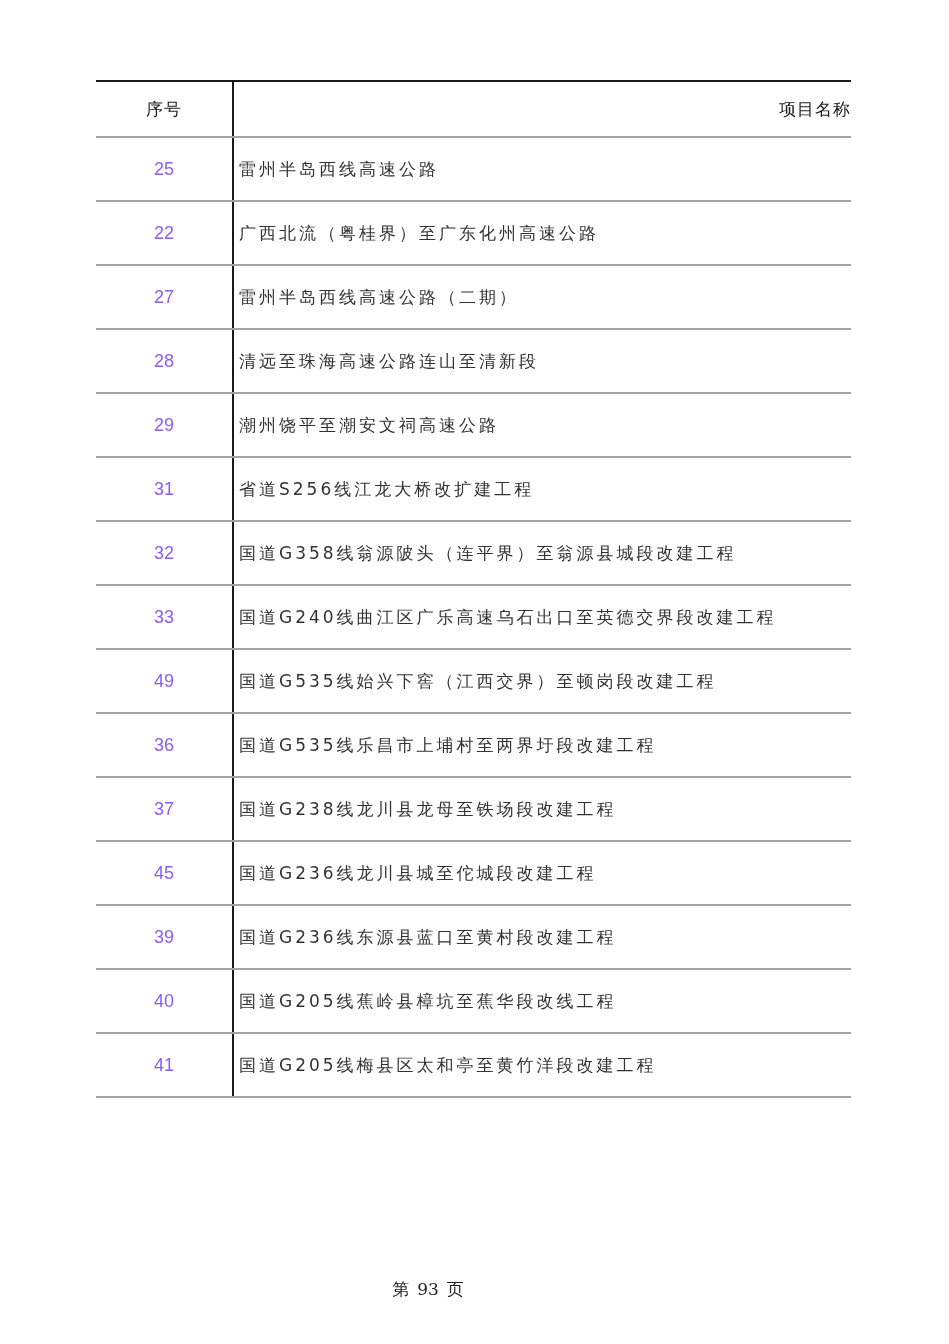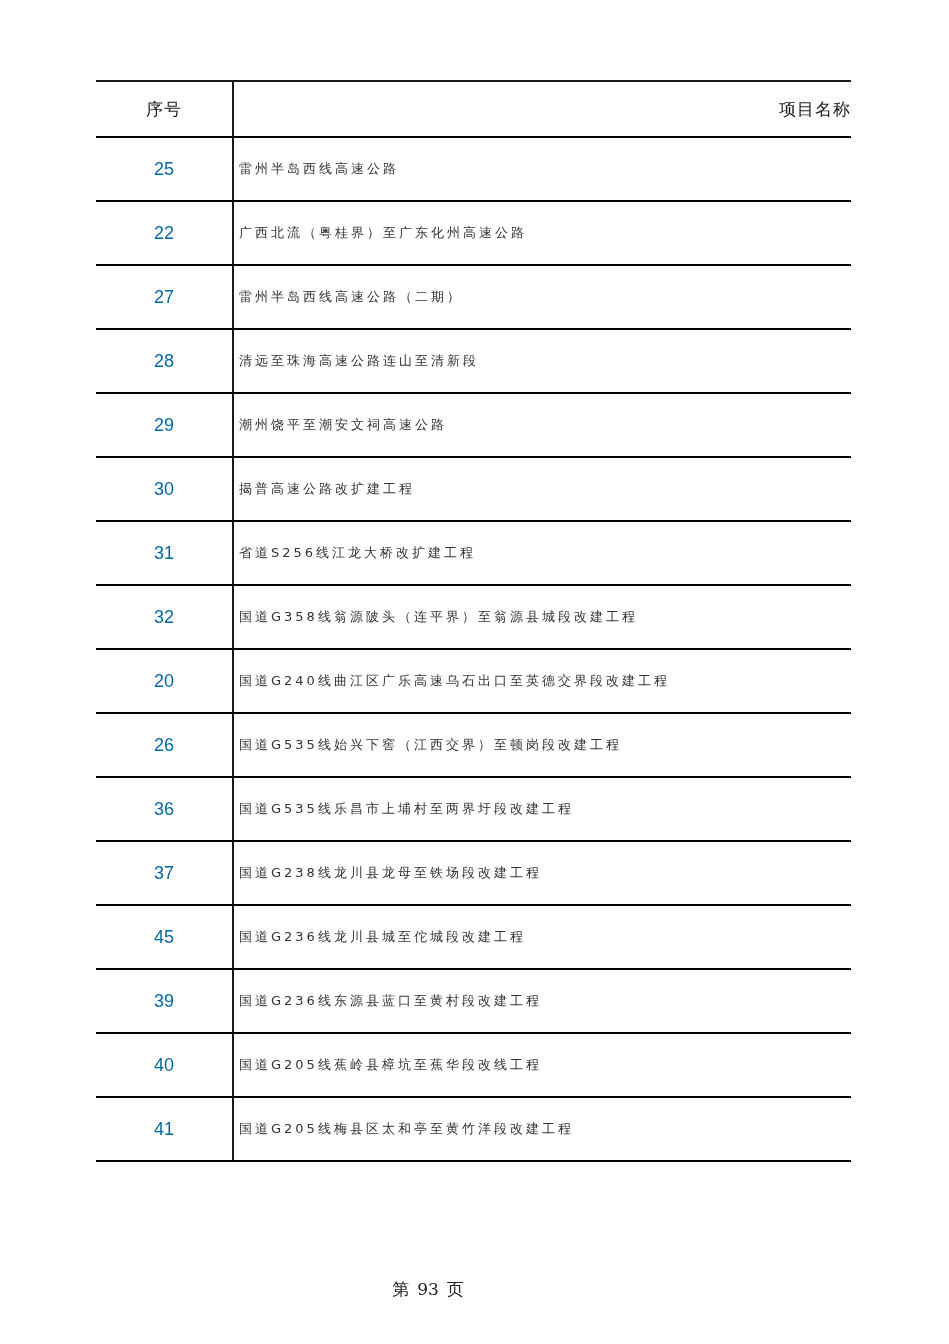--- a/index.html
+++ b/index.html
@@ -21,21 +21,21 @@
       top: 80px;
       width: 755px;
       border-collapse: collapse;
       table-layout: fixed;
     }
     .page-table col.col-num { width: 137px; }
     .page-table col.col-name { width: 618px; }
     .page-table th,
     .page-table td {
       border-top: 2px solid #1a1a1a;
-      border-bottom: 2px solid #000000;
+      border-bottom: 2px solid #a3a3a3;
       padding: 0;
       vertical-align: middle;
     }
     .page-table th.cell-num,
     .page-table td.cell-num {
       border-right: 2px solid #1a1a1a;
       text-align: center;
     }
     .page-table thead th {
       height: 54px;
@@ -46,25 +46,25 @@
     }
     .page-table thead th.cell-name {
       text-align: right;
     }
     .page-table tbody td {
       height: 62px;
     }
     .page-table tbody td.cell-num {
       font-family: "Liberation Sans", sans-serif;
       font-size: 18px;
-      color: #0369a1;
+      color: #8b5cf6;
     }
     .page-table tbody td.cell-name {
       padding-left: 5px;
-      font-size: 13px;
+      font-size: 17px;
       color: #333333;
       letter-spacing: 3px;
       white-space: nowrap;
     }
     .page-footer {
       position: absolute;
       left: 0;
       width: 856px;
       top: 1278px;
       text-align: center;
@@ -103,37 +103,33 @@
       </tr>
       <tr>
         <td class="cell-num">28</td>
         <td class="cell-name">清远至珠海高速公路连山至清新段</td>
       </tr>
       <tr>
         <td class="cell-num">29</td>
         <td class="cell-name">潮州饶平至潮安文祠高速公路</td>
       </tr>
       <tr>
-        <td class="cell-num">30</td>
-        <td class="cell-name">揭普高速公路改扩建工程</td>
-      </tr>
-      <tr>
         <td class="cell-num">31</td>
         <td class="cell-name">省道S256线江龙大桥改扩建工程</td>
       </tr>
       <tr>
         <td class="cell-num">32</td>
         <td class="cell-name">国道G358线翁源陂头（连平界）至翁源县城段改建工程</td>
       </tr>
       <tr>
-        <td class="cell-num">20</td>
+        <td class="cell-num">33</td>
         <td class="cell-name">国道G240线曲江区广乐高速乌石出口至英德交界段改建工程</td>
       </tr>
       <tr>
-        <td class="cell-num">26</td>
+        <td class="cell-num">49</td>
         <td class="cell-name">国道G535线始兴下窖（江西交界）至顿岗段改建工程</td>
       </tr>
       <tr>
         <td class="cell-num">36</td>
         <td class="cell-name">国道G535线乐昌市上埔村至两界圩段改建工程</td>
       </tr>
       <tr>
         <td class="cell-num">37</td>
         <td class="cell-name">国道G238线龙川县龙母至铁场段改建工程</td>
       </tr>

